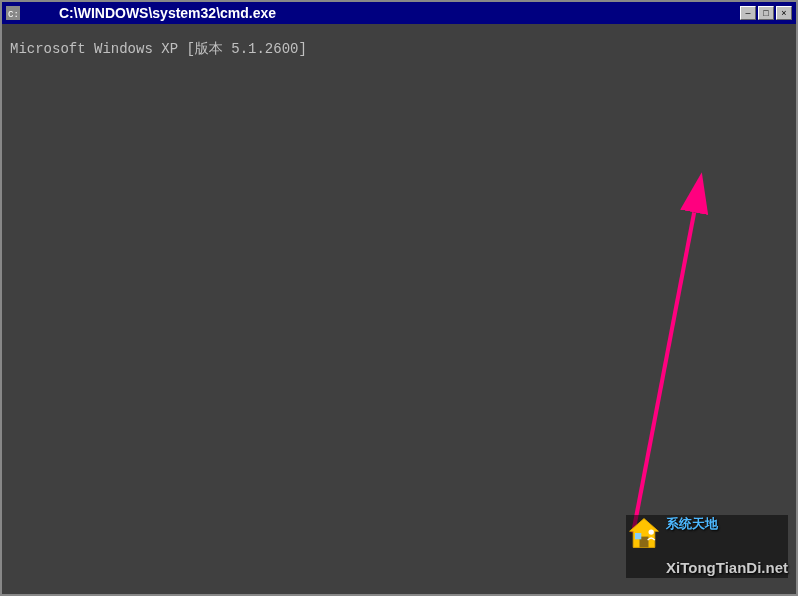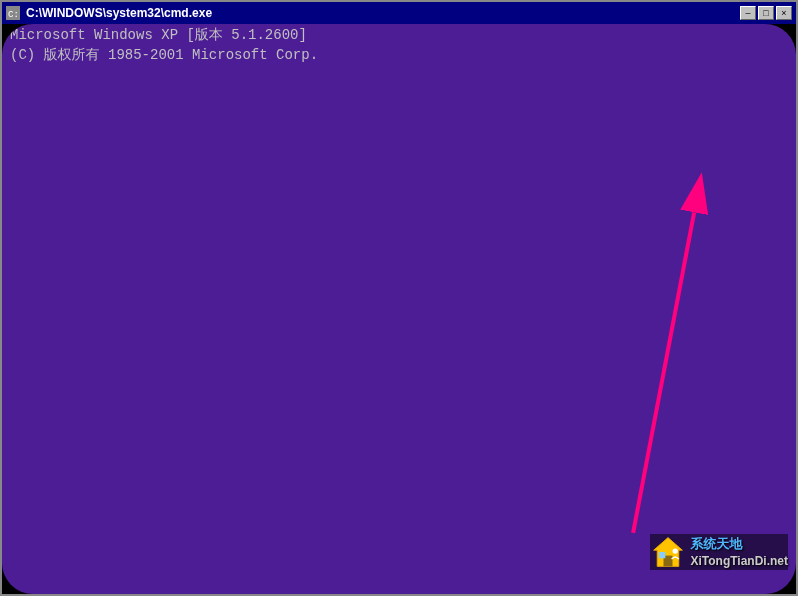--- a/index.html
+++ b/index.html
@@ -41,23 +41,24 @@
       height: 14px;
       background: #888;
       display: flex;
       align-items: center;
       justify-content: center;
       font-size: 9px;
       color: #fff;
     }
 
     .title-text {
-      font-size: 12px;
+      font-size: 14px;
       font-family: 'Tahoma', sans-serif;
       font-weight: bold;
+      margin-left: 33px;
     }
 
     .title-buttons {
       display: flex;
       gap: 2px;
     }
 
     .title-btn {
       width: 16px;
       height: 14px;
@@ -69,29 +70,28 @@
       align-items: center;
       justify-content: center;
       font-size: 9px;
       color: #000;
       cursor: pointer;
       font-family: 'Marlett', 'Wingdings', sans-serif;
     }
 
     .console-area {
       flex: 1;
-      background: #4c1d95;
+      background: #404040;
       color: #c0c0c0;
-      padding: 2px 8px;
+      padding: 16px 8px;
       font-size: 14px;
       font-family: 'Courier New', Courier, monospace;
       line-height: 1.4;
       overflow: hidden;
       position: relative;
-      border-radius: 31px;
     }
 
     .line {
       white-space: pre;
       display: block;
     }
 
     .success-line {
       color: #c0c0c0;
     }
@@ -108,24 +108,24 @@
       top: 0;
       left: 0;
       width: 100%;
       height: 100%;
       pointer-events: none;
     }
 
     
     .watermark {
       position: absolute;
-      bottom: 24px;
+      bottom: 16px;
       right: 8px;
       display: flex;
-      align-items: flex-end;
+      align-items: flex-start;
       gap: 4px;
       background: rgba(0,0,0,0.5);
     }
 
     .watermark-icon {
       width: 36px;
       height: 36px;
     }
 
     .watermark-text {
@@ -157,21 +157,20 @@
     </div>
     <div class="title-buttons">
       <div class="title-btn">–</div>
       <div class="title-btn">□</div>
       <div class="title-btn">×</div>
     </div>
   </div>
 
   <div class="console-area">
     <span class="line">Microsoft Windows XP [版本 5.1.2600]</span>
-    <span class="line">(C) 版权所有 1985-2001 Microsoft Corp.</span>
     <span class="line">&nbsp;</span>
     <span class="line">&nbsp;</span>
 
     <svg class="arrow-overlay" viewBox="0 0 780 560" xmlns="http://www.w3.org/2000/svg">
 
       <defs>
         <marker id="arrowhead" markerWidth="10" markerHeight="7" refX="0" refY="3.5" orient="auto">
           <polygon points="0 0, 10 3.5, 0 7" fill="#ff007f"></polygon>
         </marker>
       </defs>
@@ -187,19 +186,19 @@
 
         <rect x="10" y="20" width="7" height="7" fill="#87cefa"></rect>
 
         <circle cx="28" cy="19" r="3" fill="#fff"></circle>
         <path d="M24,28 Q28,23 32,28" stroke="#fff" stroke-width="1.5" fill="none"></path>
       </svg>
       <div>
         <div class="watermark-text">
           <span style="color:#4db8ff;">系统天地</span>
         </div>
-        <div class="watermark-text" style="font-size:12px; color:#ccc;">
+        <div class="watermark-text" style="font-size:15px; color:#ccc;margin-top:24px;">
           XiTongTianDi.net
         </div>
       </div>
     </div>
   </div>
 </div>
 
 </body></html>

